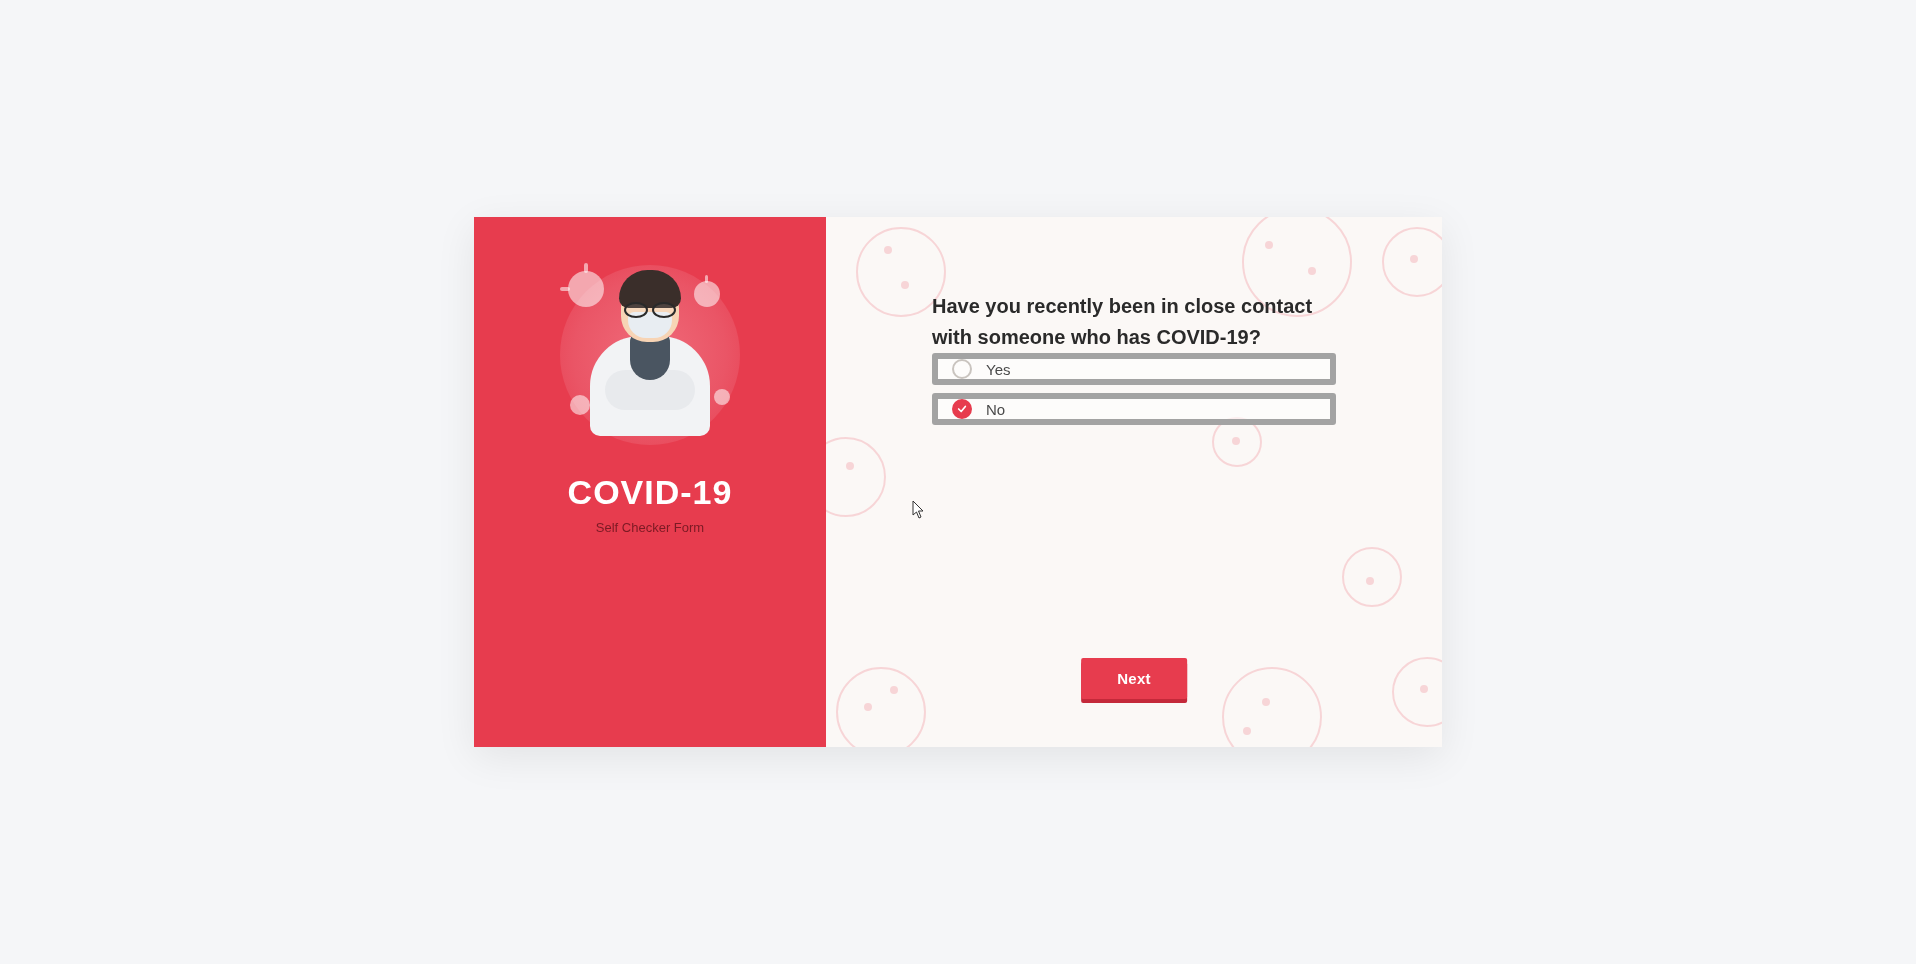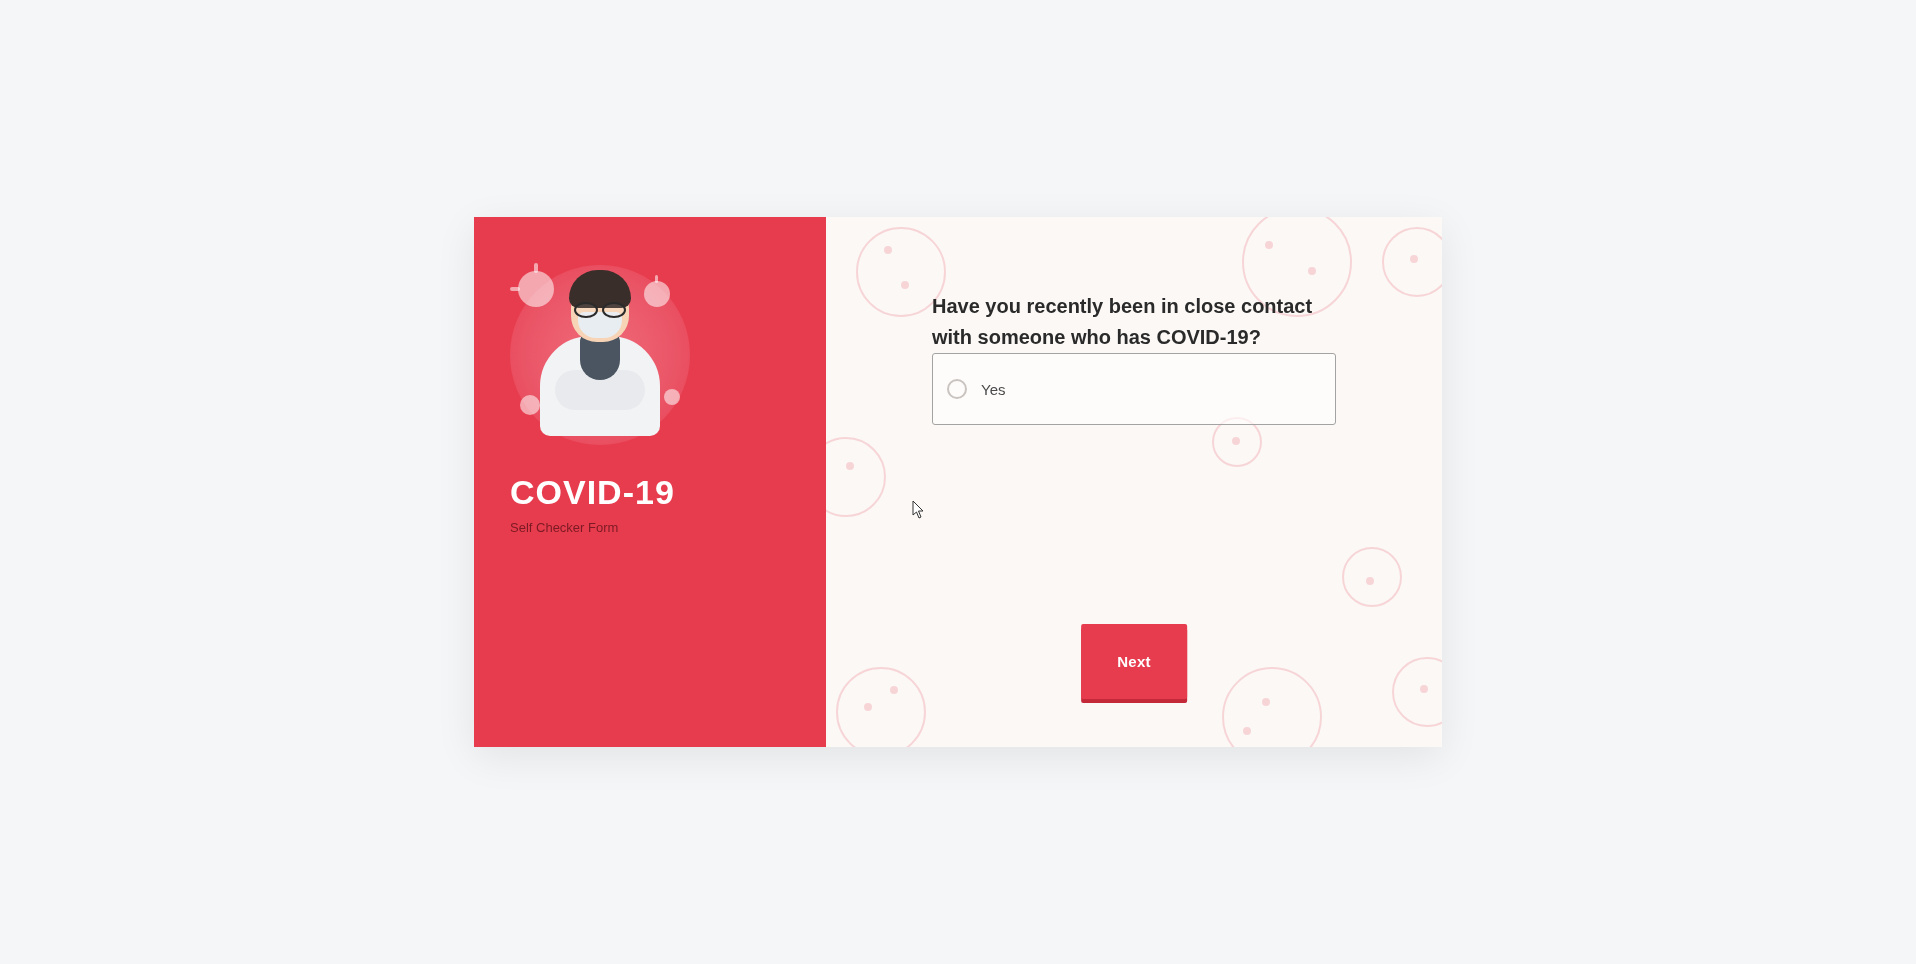--- a/index.html
+++ b/index.html
@@ -29,21 +29,21 @@
       overflow: visible;
     }
 
     .sidebar {
       width: 352px;
       background: #e73c4e;
       color: #fff;
       padding: 48px 36px 36px 36px;
       display: flex;
       flex-direction: column;
-      align-items: flex-start;
+      align-items: center;
       text-align: center;
     }
 
     .illustration {
       width: 180px;
       height: 180px;
       border-radius: 50%;
       background: radial-gradient(circle at 50% 50%, #f06b7a 0%, #ea5566 60%, #e73c4e 100%);
       position: relative;
       margin-bottom: 28px;
@@ -241,23 +241,23 @@
       flex-direction: column;
       gap: 8px;
       position: relative;
       z-index: 2;
     }
 
     .option {
       display: flex;
       align-items: center;
       gap: 14px;
-      border: 1px solid #a3a3a3;
+      border: 6px solid #a3a3a3;
       background: rgba(255,255,255,0.6);
-      padding: 25px 14px;
+      padding: 0 14px;
       border-radius: 3px;
       cursor: pointer;
       font-size: 15px;
       color: #4a4a4a;
     }
 
     .radio-circle {
       width: 20px;
       height: 20px;
       border: 2px solid #c9c4bf;
@@ -283,21 +283,21 @@
     }
 
     .next-button {
       position: absolute;
       bottom: 48px;
       left: 50%;
       transform: translateX(-50%);
       background: #e73c4e;
       color: #fff;
       border: none;
-      padding: 29px 36px;
+      padding: 12px 36px;
       font-size: 15px;
       font-weight: 700;
       letter-spacing: 0.3px;
       cursor: pointer;
       border-radius: 2px;
       box-shadow: 0 4px 0 #c4293a;
       z-index: 2;
     }
 
     .cursor {
@@ -374,20 +374,28 @@
 
     <div class="question">Have you recently been in close contact with someone who has COVID-19?</div>
 
     <div class="options">
       <label class="option">
         <span class="radio-circle">
           
         </span>
         <span>Yes</span>
       </label>
+      <label class="option selected">
+        <span class="radio-circle">
+          <svg class="checkmark" viewBox="0 0 12 12">
+              <path d="M2 6 L5 9 L10 3" stroke="#fff" stroke-width="2" fill="none" stroke-linecap="round" stroke-linejoin="round"></path>
+            </svg>
+        </span>
+        <span>No</span>
+      </label>
     </div>
 
     <button class="next-button">Next</button>
   </main>
 </div>
 
 <svg class="cursor" viewBox="0 0 14 20">
   <path d="M1 1 L1 15 L4.5 12 L7 18 L9 17 L6.5 11 L11 11 Z" fill="#fff" stroke="#333" stroke-width="1"></path>
 </svg>
 

